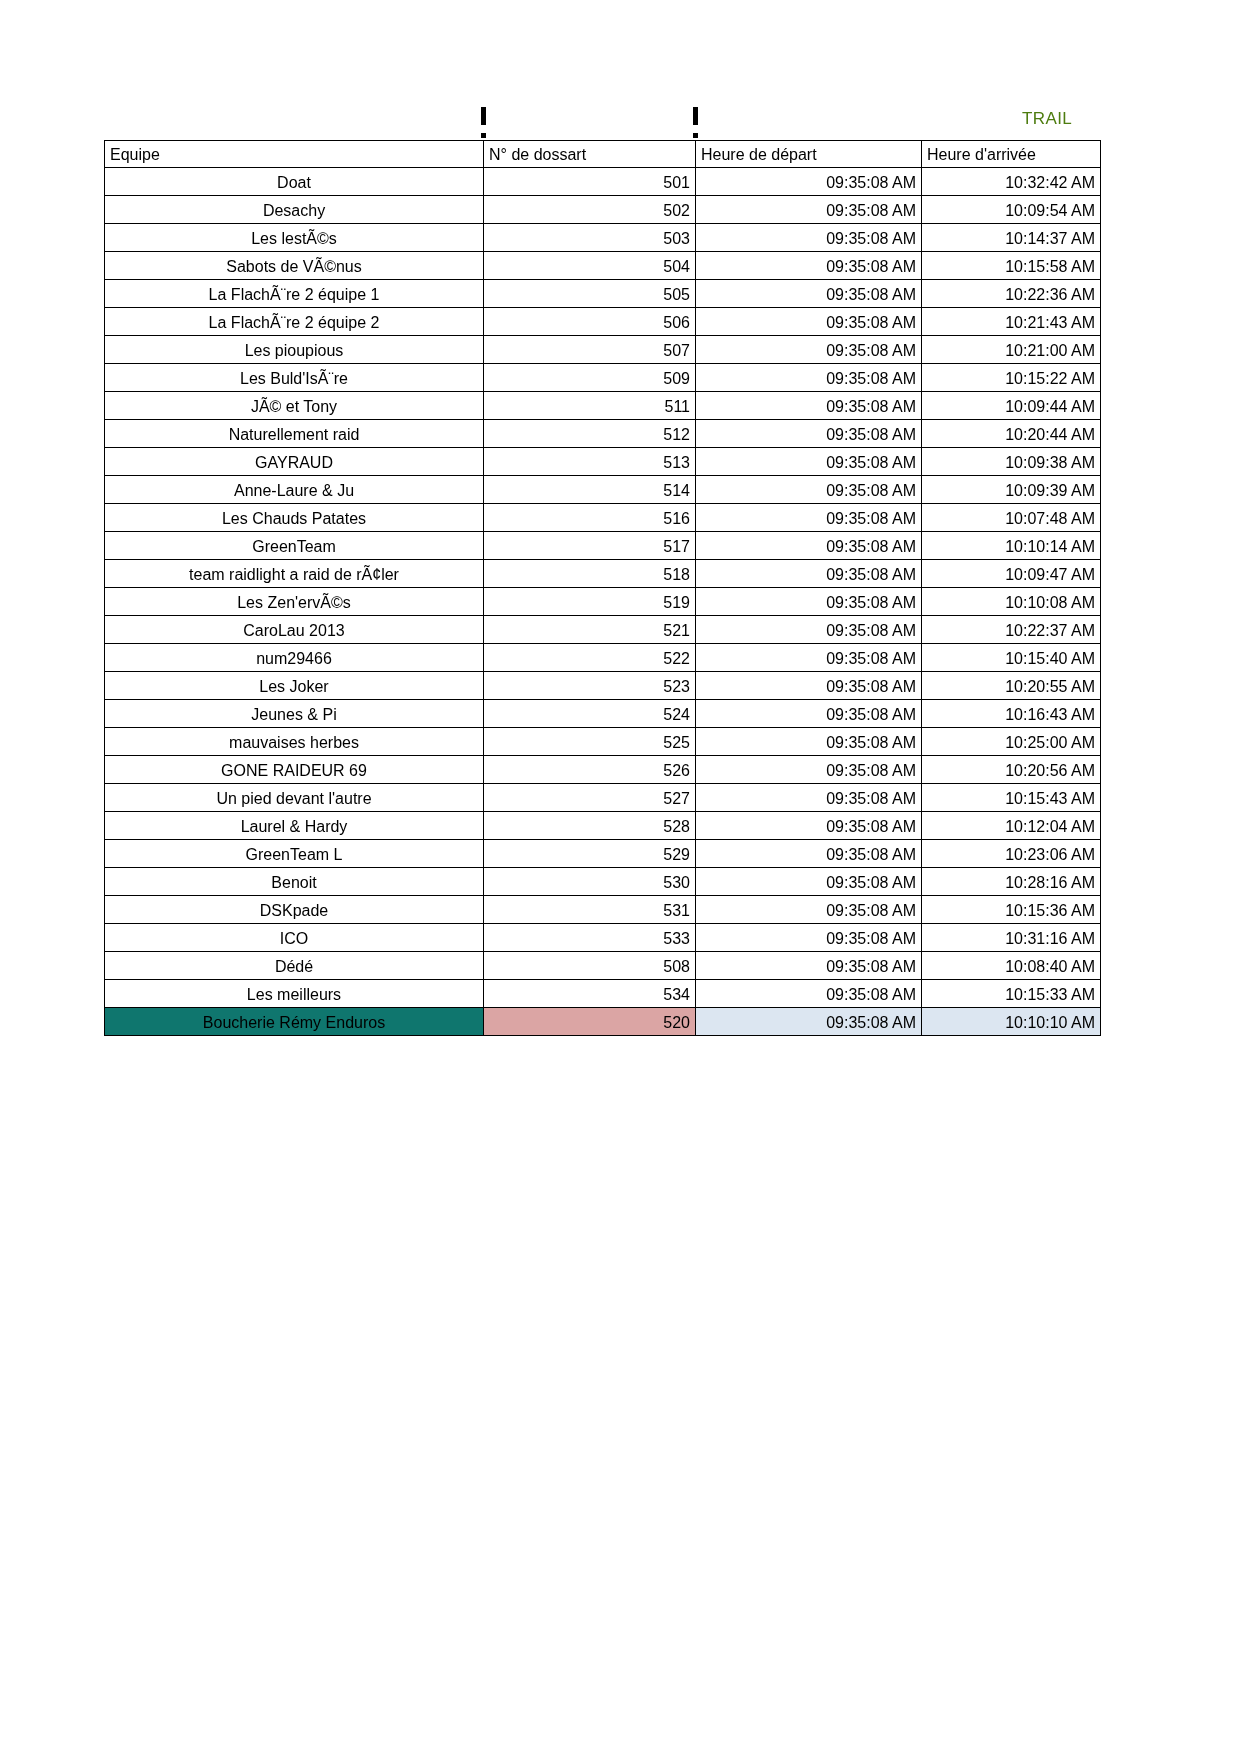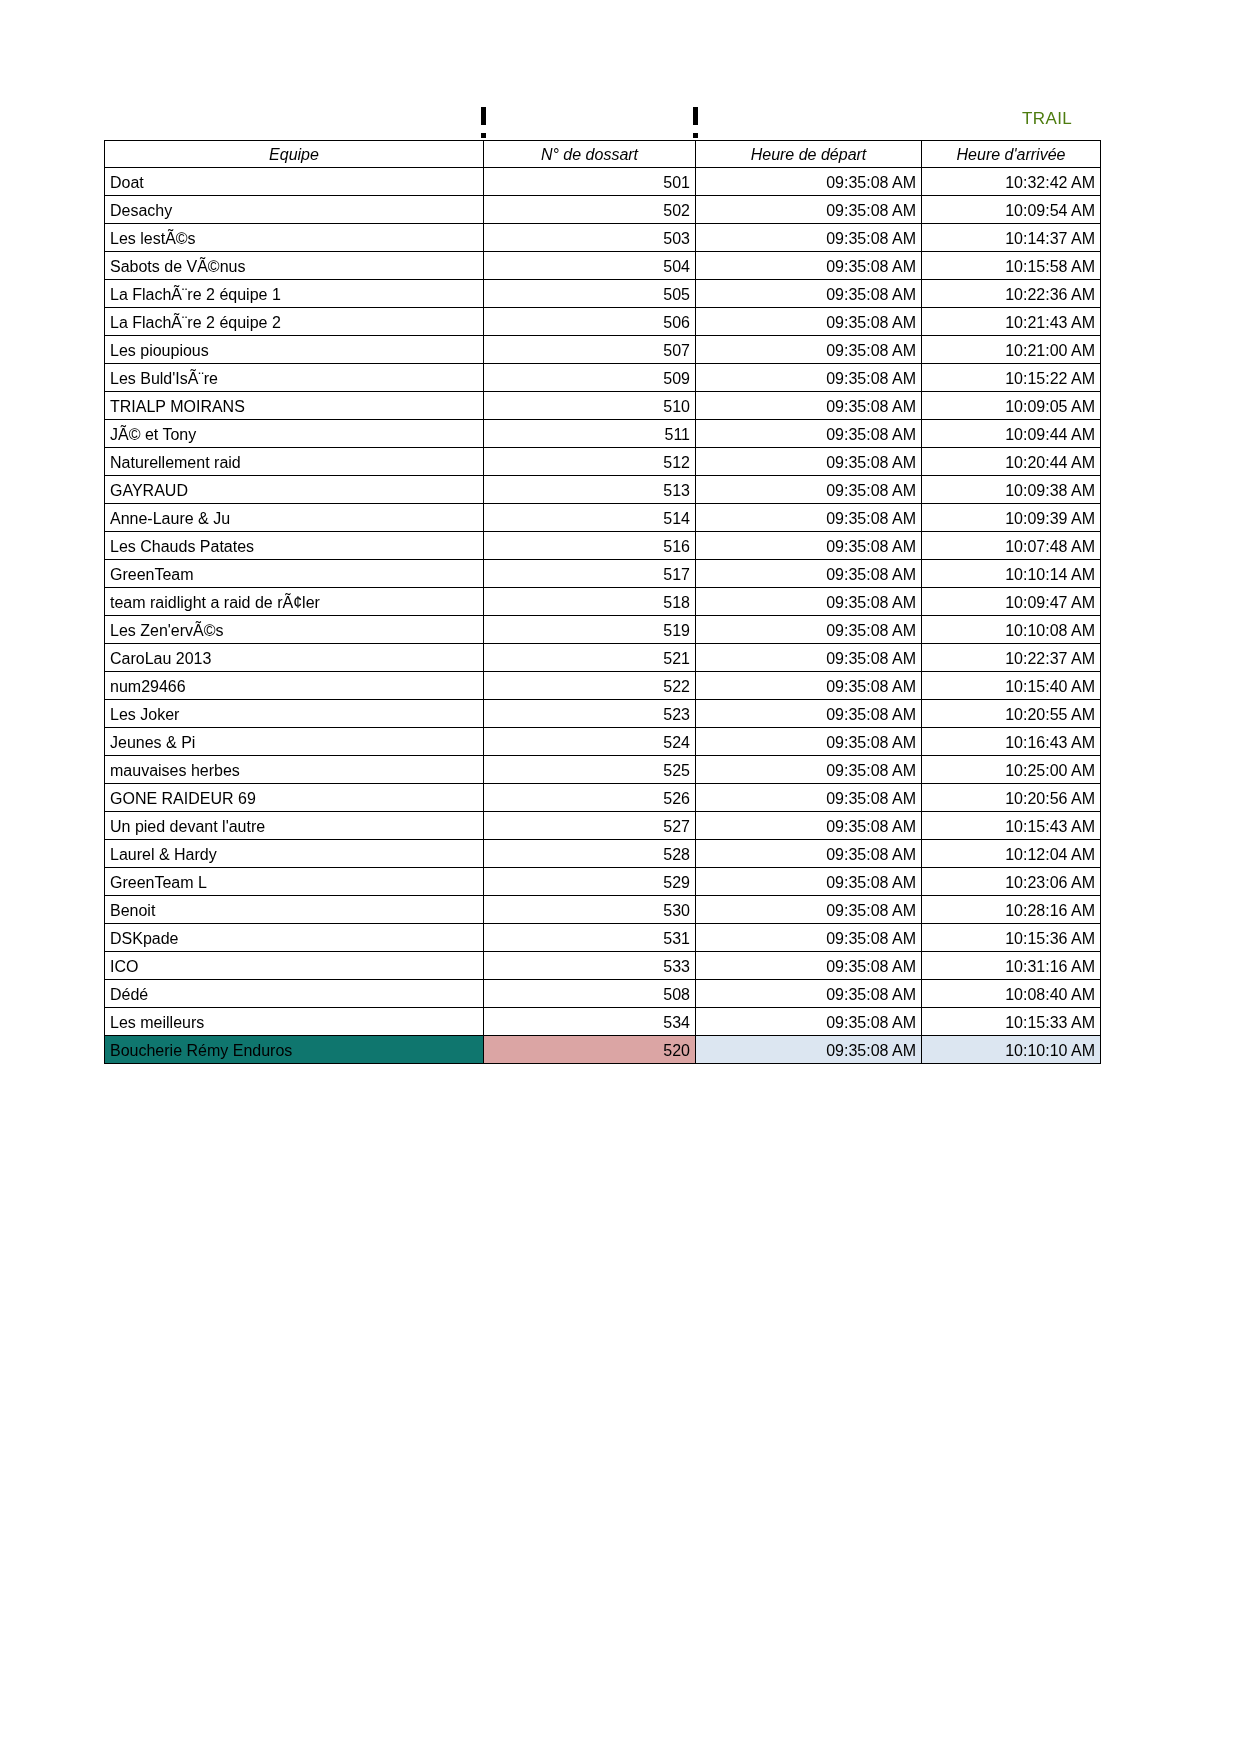--- a/index.html
+++ b/index.html
@@ -46,22 +46,22 @@
     font-size:16px;
     font-weight:normal;
     padding:0 5px 3px 5px;
     vertical-align:bottom;
     white-space:nowrap;
     overflow:hidden;
     color:#000000;
   }
   table.results thead tr { height:27px; }
   table.results tbody tr { height:28px; }
-  table.results th { text-align:center;font-style:italic; }
-  td.cell-text { text-align:left; }
+  table.results th { text-align:left; }
+  td.cell-text { text-align:center; }
   td.cell-num, td.cell-time { text-align:right; }
 </style>
 </head>
 <body>
 
 <div class="page">
 
   <div class="trail-label">TRAIL</div>
 
   <div class="pbreak m1">
@@ -131,26 +131,20 @@
           <td class="cell-time">09:35:08 AM</td>
           <td class="cell-time">10:21:00 AM</td>
         </tr>
         <tr>
           <td class="cell-text">Les Buld'IsÃ¨re</td>
           <td class="cell-num">509</td>
           <td class="cell-time">09:35:08 AM</td>
           <td class="cell-time">10:15:22 AM</td>
         </tr>
         <tr>
-          <td class="cell-text">TRIALP MOIRANS</td>
-          <td class="cell-num">510</td>
-          <td class="cell-time">09:35:08 AM</td>
-          <td class="cell-time">10:09:05 AM</td>
-        </tr>
-        <tr>
           <td class="cell-text">JÃ© et Tony</td>
           <td class="cell-num">511</td>
           <td class="cell-time">09:35:08 AM</td>
           <td class="cell-time">10:09:44 AM</td>
         </tr>
         <tr>
           <td class="cell-text">Naturellement raid</td>
           <td class="cell-num">512</td>
           <td class="cell-time">09:35:08 AM</td>
           <td class="cell-time">10:20:44 AM</td>

